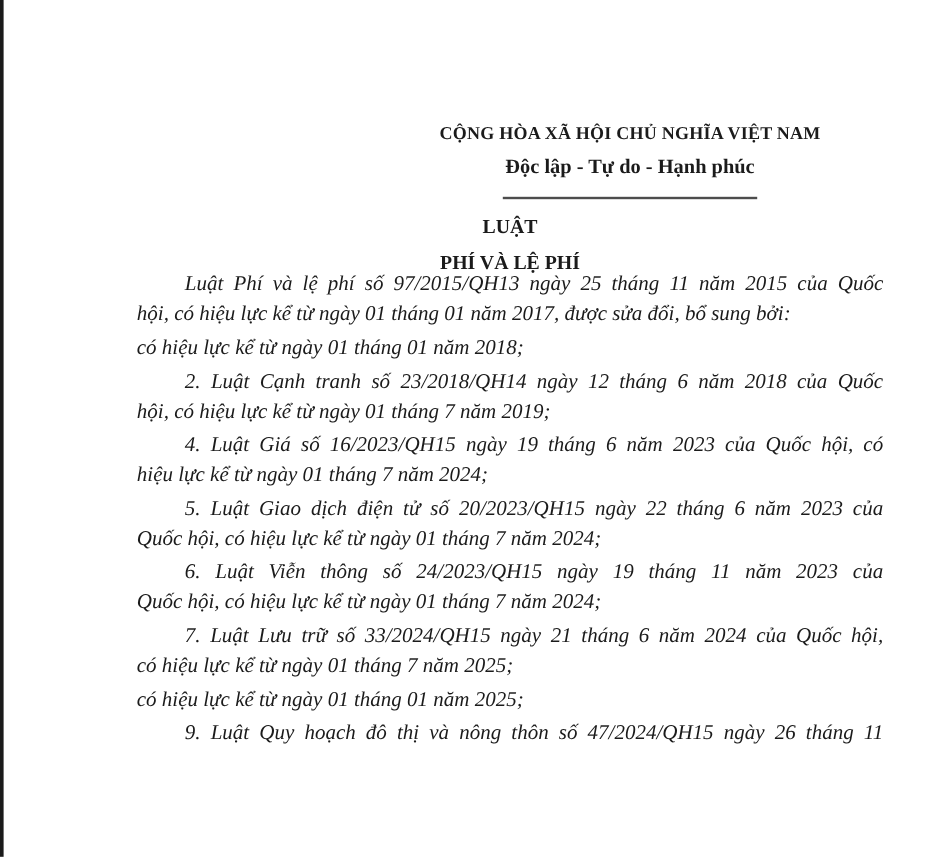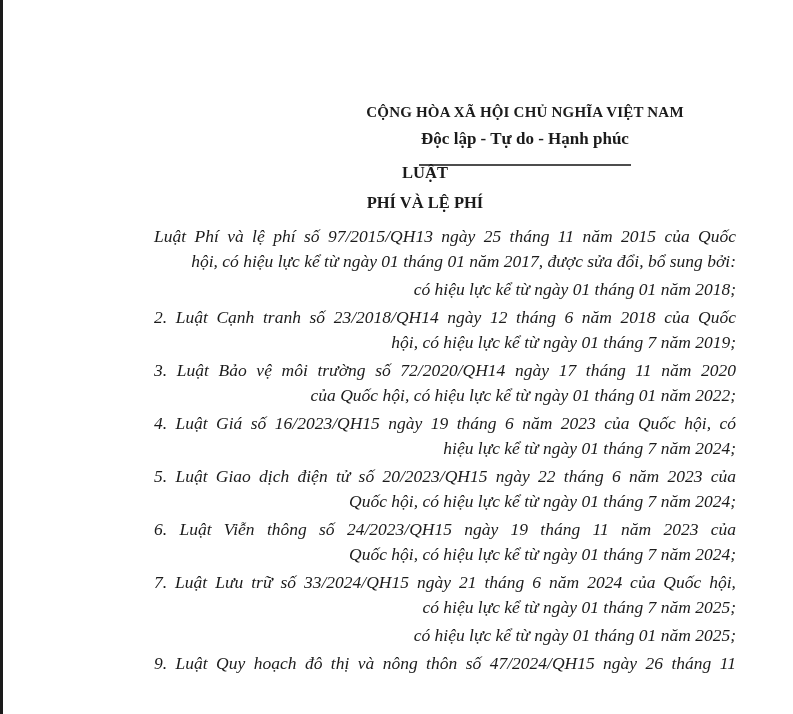--- a/index.html
+++ b/index.html
@@ -36,21 +36,21 @@
     display: inline-block;
     font-size: 17px;
     font-weight: bold;
     padding: 0 2px 15px 2px;
     border-bottom: 2px solid #4d4d4d;
     white-space: nowrap;
   }
   
   .doc-title {
     position: absolute;
-    left: 114px; top: 160px;
+    left: 114px; top: 176px;
     width: 622px;
     text-align: center;
     font-weight: bold;
     font-size: 16.5px;
     line-height: 25px;
   }
   .doc-title .t2 { margin-top: 5px; }
   
   .body-col {
     position: absolute;
@@ -59,21 +59,21 @@
     font-size: 17.5px;
     line-height: 25px;
   }
   .para { margin: 0 0 3px 0; font-style: italic; }
   .para .l1 {
     padding-left: 40px;          
     text-align: justify;
     text-align-last: justify;    
     white-space: nowrap;
   }
-  .para .l2 { text-align: right; }
+  .para .l2 { text-align: left; }
 </style>
 </head>
 <body>
 
 <div>
 
   <div class="left-rule"></div>
 
   <div class="nat-header">
     <div class="nh1">CỘNG HÒA XÃ HỘI CHỦ NGHĨA VIỆT NAM</div>
@@ -96,24 +96,20 @@
 
     <div class="para">
       <div class="l2">có hiệu lực kể từ ngày 01 tháng 01 năm 2018;</div>
     </div>
 
     <div class="para">
       <div class="l1">2. Luật Cạnh tranh số 23/2018/QH14 ngày 12 tháng 6 năm 2018 của Quốc</div>
       <div class="l2">hội, có hiệu lực kể từ ngày 01 tháng 7 năm 2019;</div>
     </div>
 
-    <div class="para">
-      <div class="l1">3. Luật Bảo vệ môi trường số 72/2020/QH14 ngày 17 tháng 11 năm 2020</div>
-      <div class="l2">của Quốc hội, có hiệu lực kể từ ngày 01 tháng 01 năm 2022;</div>
-    </div>
 
     <div class="para">
       <div class="l1">4. Luật Giá số 16/2023/QH15 ngày 19 tháng 6 năm 2023 của Quốc hội, có</div>
       <div class="l2">hiệu lực kể từ ngày 01 tháng 7 năm 2024;</div>
     </div>
 
     <div class="para">
       <div class="l1">5. Luật Giao dịch điện tử số 20/2023/QH15 ngày 22 tháng 6 năm 2023 của</div>
       <div class="l2">Quốc hội, có hiệu lực kể từ ngày 01 tháng 7 năm 2024;</div>
     </div>

